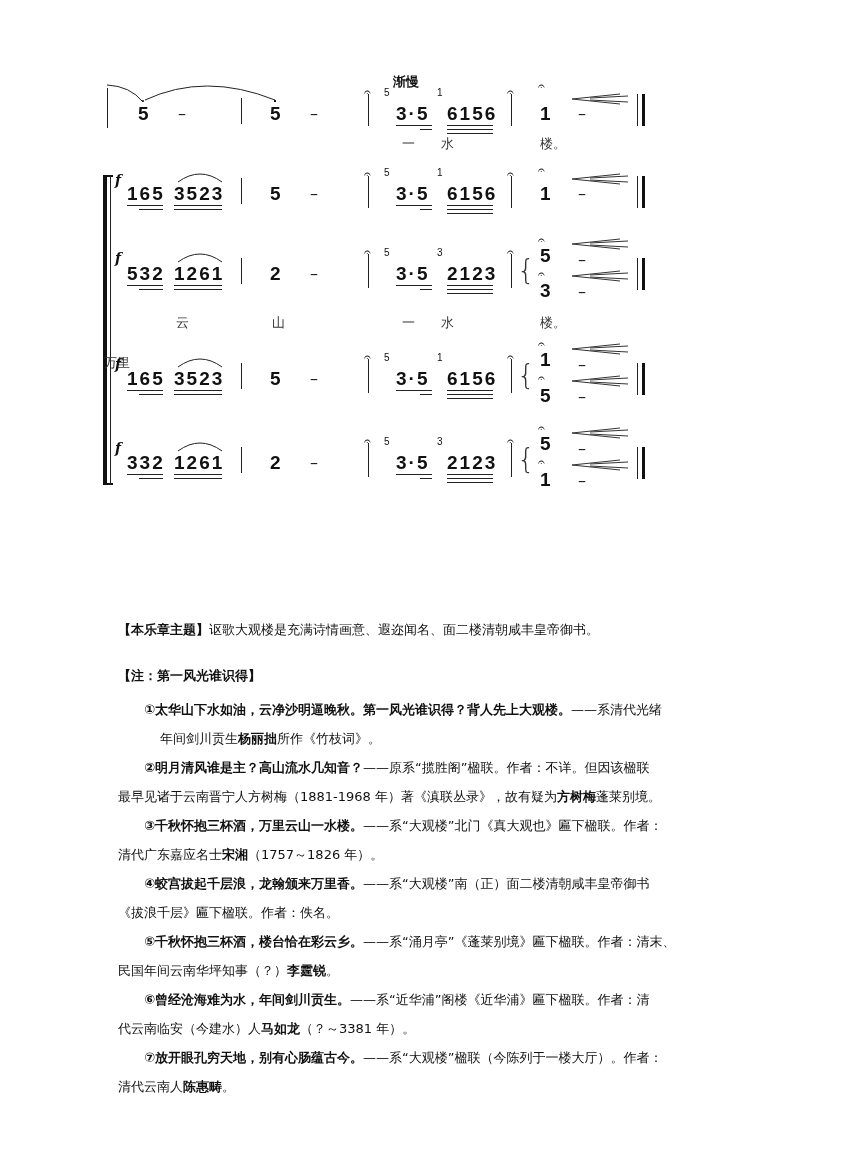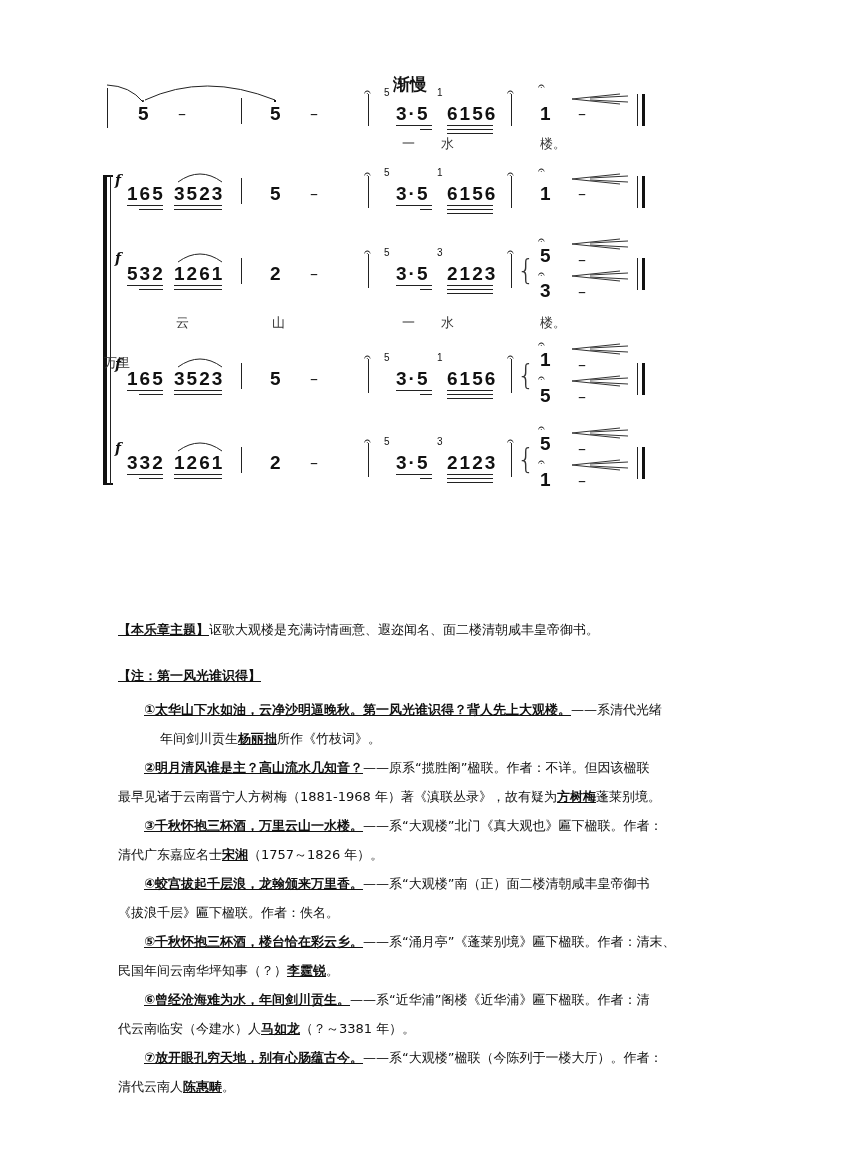--- a/index.html
+++ b/index.html
@@ -9,29 +9,29 @@
   .abs { position: absolute; }
   .note { position: absolute; font-family: "Liberation Sans", "DejaVu Sans", sans-serif;
           font-weight: bold; font-size: 19px; line-height: 20px; color: #111; letter-spacing: 2px; }
   .dash { position: absolute; font-size: 16px; line-height: 16px; color: #222; }
   .bar { position: absolute; width: 1px; background: #222; }
   .dbar { position: absolute; width: 3px; background: #111; }
   .lyric { position: absolute; font-family: "DejaVu Sans", sans-serif; font-size: 13px; color: #333; }
   .dyn { position: absolute; font-family: "DejaVu Serif", serif; font-style: italic; font-weight: bold; font-size: 14px; color: #111; }
   .grace { position: absolute; font-size: 10px; line-height: 10px; font-family: "Liberation Sans", sans-serif; color: #111; }
   .fermata { position: absolute; font-size: 12px; line-height: 12px; color: #111; }
-  .tempo { position: absolute; font-size: 17px; font-weight: bold; color: #111; }
+  .tempo { position: absolute; font-size: 13px; font-weight: bold; color: #111; }
   .uline { position: absolute; height: 1px; background: #222; }
   .hairpin { position: absolute; width: 60px; height: 14px; }
   .brace { position: absolute; font-size: 28px; line-height: 28px; color: #333; font-weight: 200; }
 
   .text-area { position: absolute; left: 118px; top: 620px; width: 640px;
                font-family: "DejaVu Sans", sans-serif; font-size: 13px; color: #111; }
   .para { position: absolute; left: 0; width: 640px; line-height: 20px; white-space: nowrap; }
-  .b { font-weight: bold; text-decoration: underline; }
+  .b { font-weight: bold; }
   .indent { padding-left: 26px; }
   .watermark { position: absolute; left: 370px; top: 1112px; font-size: 6px; color: #ededed; }
 </style>
 </head>
 <body>
 
 <div class="score">
 
   <div class="bar" style="left:107px;top:88px;height:40px;"></div>
   <div class="abs" style="left:103px;top:175px;width:4px;height:310px;background:#111;"></div>

